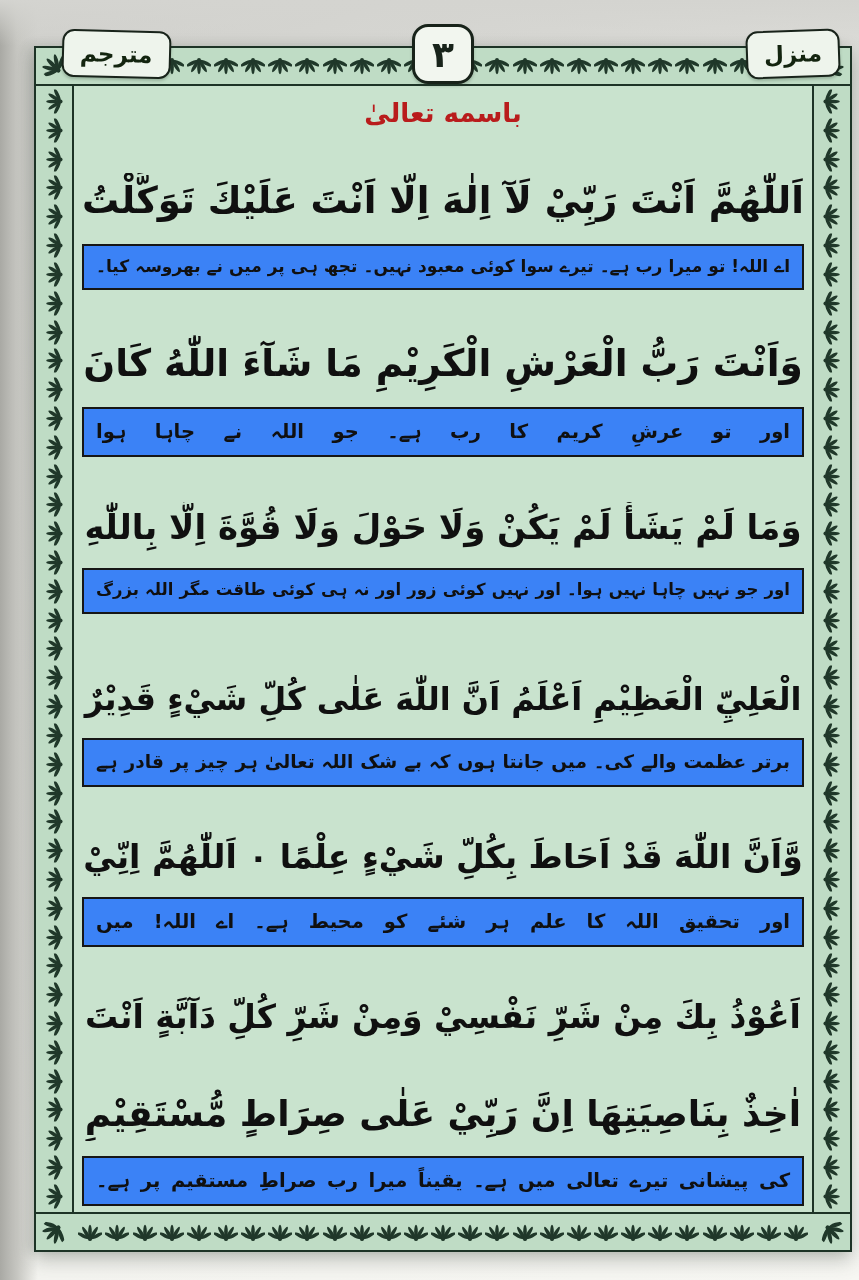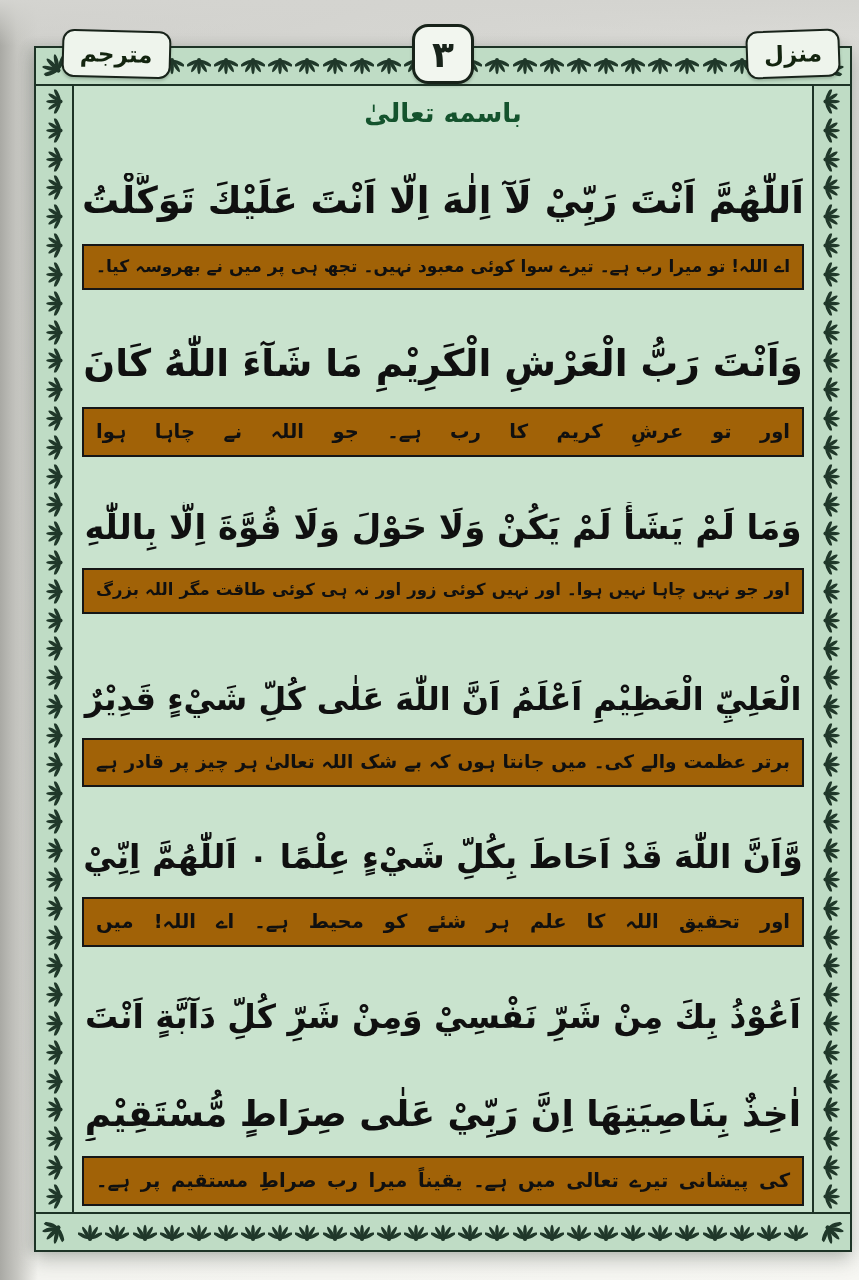--- a/index.html
+++ b/index.html
@@ -66,30 +66,30 @@
     display:flex;align-items:center;justify-content:center;
     font-size:36px;font-weight:bold;color:#18231a;
     box-shadow:0 2px 3px rgba(40,60,45,.25);
   }
   
   .content{
     position:absolute;inset:44px 46px 44px 46px;
     display:flex;flex-direction:column;justify-content:space-between;
   }
   .heading{
-    text-align:center;font-weight:bold;font-size:26px;color:#14532d;
+    text-align:center;font-weight:bold;font-size:26px;color:#b91c1c;
     padding-top:6px;letter-spacing:0;
   }
   .dua-row{display:flex;flex-direction:column;gap:15px;}
   .arabic{
     text-align:center;font-weight:bold;font-size:39px;line-height:1.5;
     color:var(--ink);white-space:nowrap;overflow:hidden;
   }
   .urdu-box{
-    border:2px solid #161616;background:#a16207;
+    border:2px solid #161616;background:#3b82f6;
     padding:8px 12px 9px;min-height:46px;
     font-size:19.5px;font-weight:bold;line-height:1.5;color:#101010;
     text-align:justify;text-align-last:justify;white-space:nowrap;overflow:hidden;
   }
 </style>
 </head>
 <body>
 
 <div class="photo">
   <div class="spine-shadow"></div>

